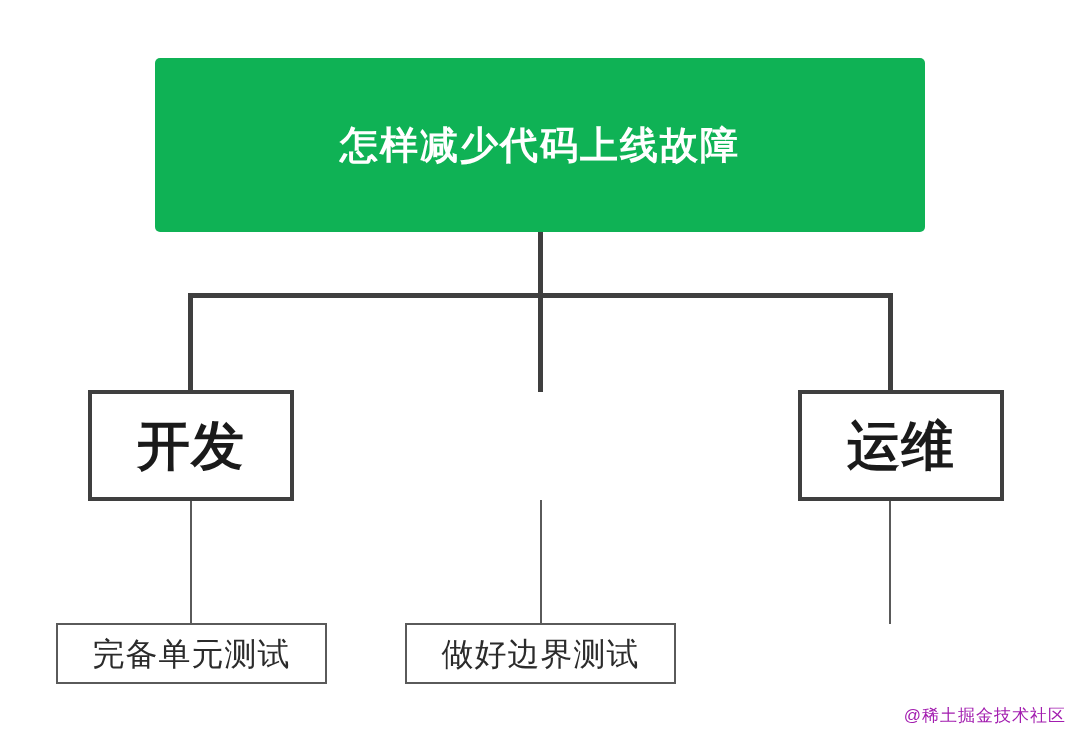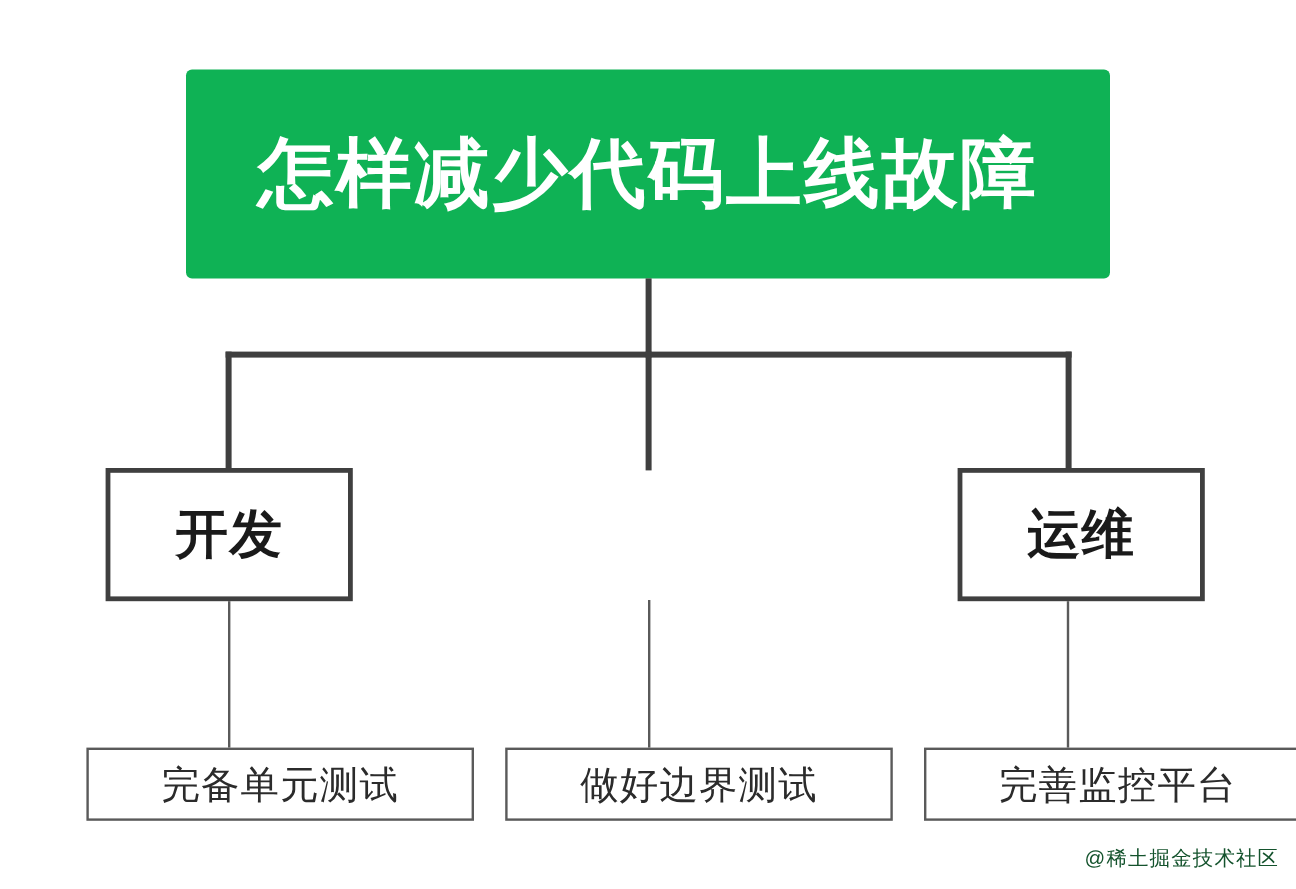--- a/index.html
+++ b/index.html
@@ -28,21 +28,21 @@
     height: 174px;
     background: #0fb255;
     border-radius: 5px;
     display: flex;
     align-items: center;
     justify-content: center;
     box-sizing: border-box;
   }
   .root-title {
     color: #ffffff;
-    font-size: 63px;
+    font-size: 38px;
     font-weight: bold;
     letter-spacing: 2px;
     line-height: 1;
     white-space: nowrap;
     text-align: center;
   }
 
   
   .l2-node {
     position: absolute;
@@ -51,43 +51,42 @@
     height: 111px;
     background: #ffffff;
     border: 4px solid #3f3f3f;
     box-sizing: border-box;
     display: flex;
     align-items: center;
     justify-content: center;
   }
   .l2-label {
     color: #1a1a1a;
-    font-size: 44px;
+    font-size: 53px;
     font-weight: bold;
     line-height: 1;
     letter-spacing: 1px;
     white-space: nowrap;
   }
   #l2-0 { left: 88px; }
   #l2-1 { left: 437px; }
   #l2-2 { left: 787px; margin-left: 11px; }
 
   
   .l3-node {
     position: absolute;
     top: 623px;
-    width: 323px;
+    width: 271px;
     height: 61px;
     background: #ffffff;
     border: 2px solid #5a5a5a;
     box-sizing: border-box;
     display: flex;
     align-items: center;
     justify-content: center;
-    margin-left: 16px;
   }
   .l3-label {
     color: #2b2b2b;
     font-size: 32px;
     font-weight: normal;
     line-height: 1;
     letter-spacing: 1px;
     white-space: nowrap;
   }
   #l3-0 { left: 56px; }
@@ -132,21 +131,21 @@
   }
   #conn-leaf-0 { left: 190px; }
   #conn-leaf-1 { left: 540px; }
   #conn-leaf-2 { left: 889px; }
 
   
   #watermark {
     position: absolute;
     right: 14px;
     bottom: 14px;
-    color: #14532d;
+    color: #a21caf;
     font-size: 17px;
     letter-spacing: 1px;
     white-space: nowrap;
     user-select: none;
   }
 </style>
 </head>
 <body>
 
 <div id="canvas">
@@ -171,19 +170,16 @@
   <div class="l2-node" id="l2-2">
     <span class="l2-label">运维</span>
   </div>
 
   <div class="l3-node" id="l3-0">
     <span class="l3-label">完备单元测试</span>
   </div>
   <div class="l3-node" id="l3-1">
     <span class="l3-label">做好边界测试</span>
   </div>
-  <div class="l3-node" id="l3-2">
-    <span class="l3-label">完善监控平台</span>
-  </div>
 
   <div id="watermark">@稀土掘金技术社区</div>
 
 </div>
 
 </body></html>

